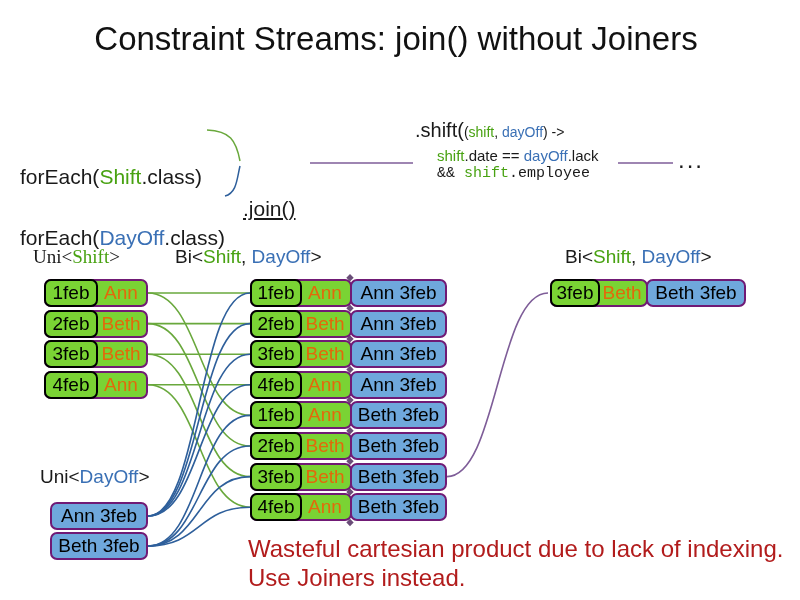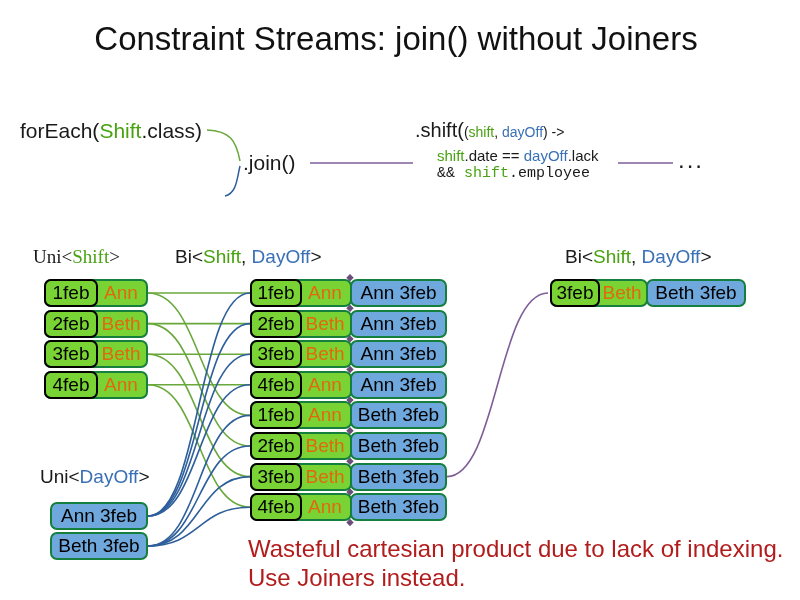--- a/index.html
+++ b/index.html
@@ -3,30 +3,30 @@
 <meta charset="utf-8">
 <style>
   html,body{margin:0;padding:0;background:#ffffff;}
   #canvas{
     position:relative;width:800px;height:600px;overflow:hidden;
     font-family:"Liberation Sans",sans-serif;background:#ffffff;color:#1a1a1a;
   }
   .abs{position:absolute;}
   #title{left:0;right:8px;top:20px;text-align:center;font-size:33px;color:#111;}
   #subtitle{left:0;right:0;top:68px;text-align:center;font-size:15px;color:#222;}
-  .code{font-size:21px;white-space:nowrap;}
+  .code{font-size:21px;white-space:nowrap;margin-top:46px;}
   .code-sm{font-size:14px;white-space:nowrap;}
   .c-k{color:#1a1a1a;}
   .c-g{color:var(--green-text);}
   .c-b{color:var(--blue-text);}
   .seg-lg{font-size:20px;}
   .label{font-size:19px;white-space:nowrap;}
   #svg-layer{left:0;top:0;z-index:1;pointer-events:none;}
   .pill{
-    position:absolute;box-sizing:border-box;border:2px solid #15803d;border-radius:7px;
+    position:absolute;box-sizing:border-box;border:2px solid #701a75;border-radius:7px;
     z-index:2;font-size:19px;
   }
   .pill.green{background:var(--green-fill);}
   .pill.blue{background:var(--blue-fill);}
   .date-pill{
     position:absolute;left:-2px;top:-2px;height:28px;box-sizing:border-box;
     border:2px solid #000;border-radius:7px;background:var(--green-fill);
     display:flex;align-items:center;justify-content:center;color:#000;
   }
   .name-span{
@@ -40,21 +40,22 @@
   #ellipsis{font-size:24px;letter-spacing:2px;color:#1a1a1a;}
 </style>
 </head>
 <body>
 
 <div id="canvas" style="--green-fill: #7ad334; --blue-fill: #6fa8dc; --green-text: #48a211; --blue-text: #3a70b5; --orange-text: #e2690b; --red-text: #b21c1c;">
 
   <div id="title" class="abs">Constraint Streams: join() without Joiners</div>
 
   <div class="abs code" style="left:20px;top:119px;"><span class="c-k">forEach(</span><span class="c-g">Shift</span><span class="c-k">.class)</span></div>
-  <div class="abs code" style="left:243px;top:151px;">.join()</div>
+  <div class="abs code" style="left:20px;top:180px;"><span class="c-k">forEach(</span><span class="c-b">DayOff</span><span class="c-k">.class)</span></div>
+  <div class="abs code" style="left:243px;top:151px;text-decoration:underline;">.join()</div>
 
   <div class="abs code-sm" style="left:415px;top:119px;"><span class="c-k seg-lg">.shift(</span><span class="c-k">(</span><span class="c-g">shift</span><span class="c-k">, </span><span class="c-b">dayOff</span><span class="c-k">) -&gt;</span></div>
   <div class="abs code-sm" style="left:437px;top:147px;font-size:15px;"><span class="c-g">shift</span><span class="c-k">.date == </span><span class="c-b">dayOff</span><span class="c-k">.lack</span></div>
   <div class="abs code-sm" style="left:437px;top:165px;font-size:15px;font-family:Liberation Mono, monospace;"><span class="c-k">&amp;&amp; </span><span class="c-g">shift</span><span class="c-k">.employee</span></div>
 
   <div id="ellipsis" class="abs" style="left:678px;top:146px;">...</div>
 
   <div class="abs label" style="left:33px;top:246px;font-family:Liberation Serif, serif;"><span class="c-k">Uni&lt;</span><span class="c-g">Shift</span><span class="c-k">&gt;</span></div>
   <div class="abs label" style="left:175px;top:246px;"><span class="c-k">Bi&lt;</span><span class="c-g">Shift</span><span class="c-k">, </span><span class="c-b">DayOff</span><span class="c-k">&gt;</span></div>
   <div class="abs label" style="left:565px;top:246px;"><span class="c-k">Bi&lt;</span><span class="c-g">Shift</span><span class="c-k">, </span><span class="c-b">DayOff</span><span class="c-k">&gt;</span></div>

